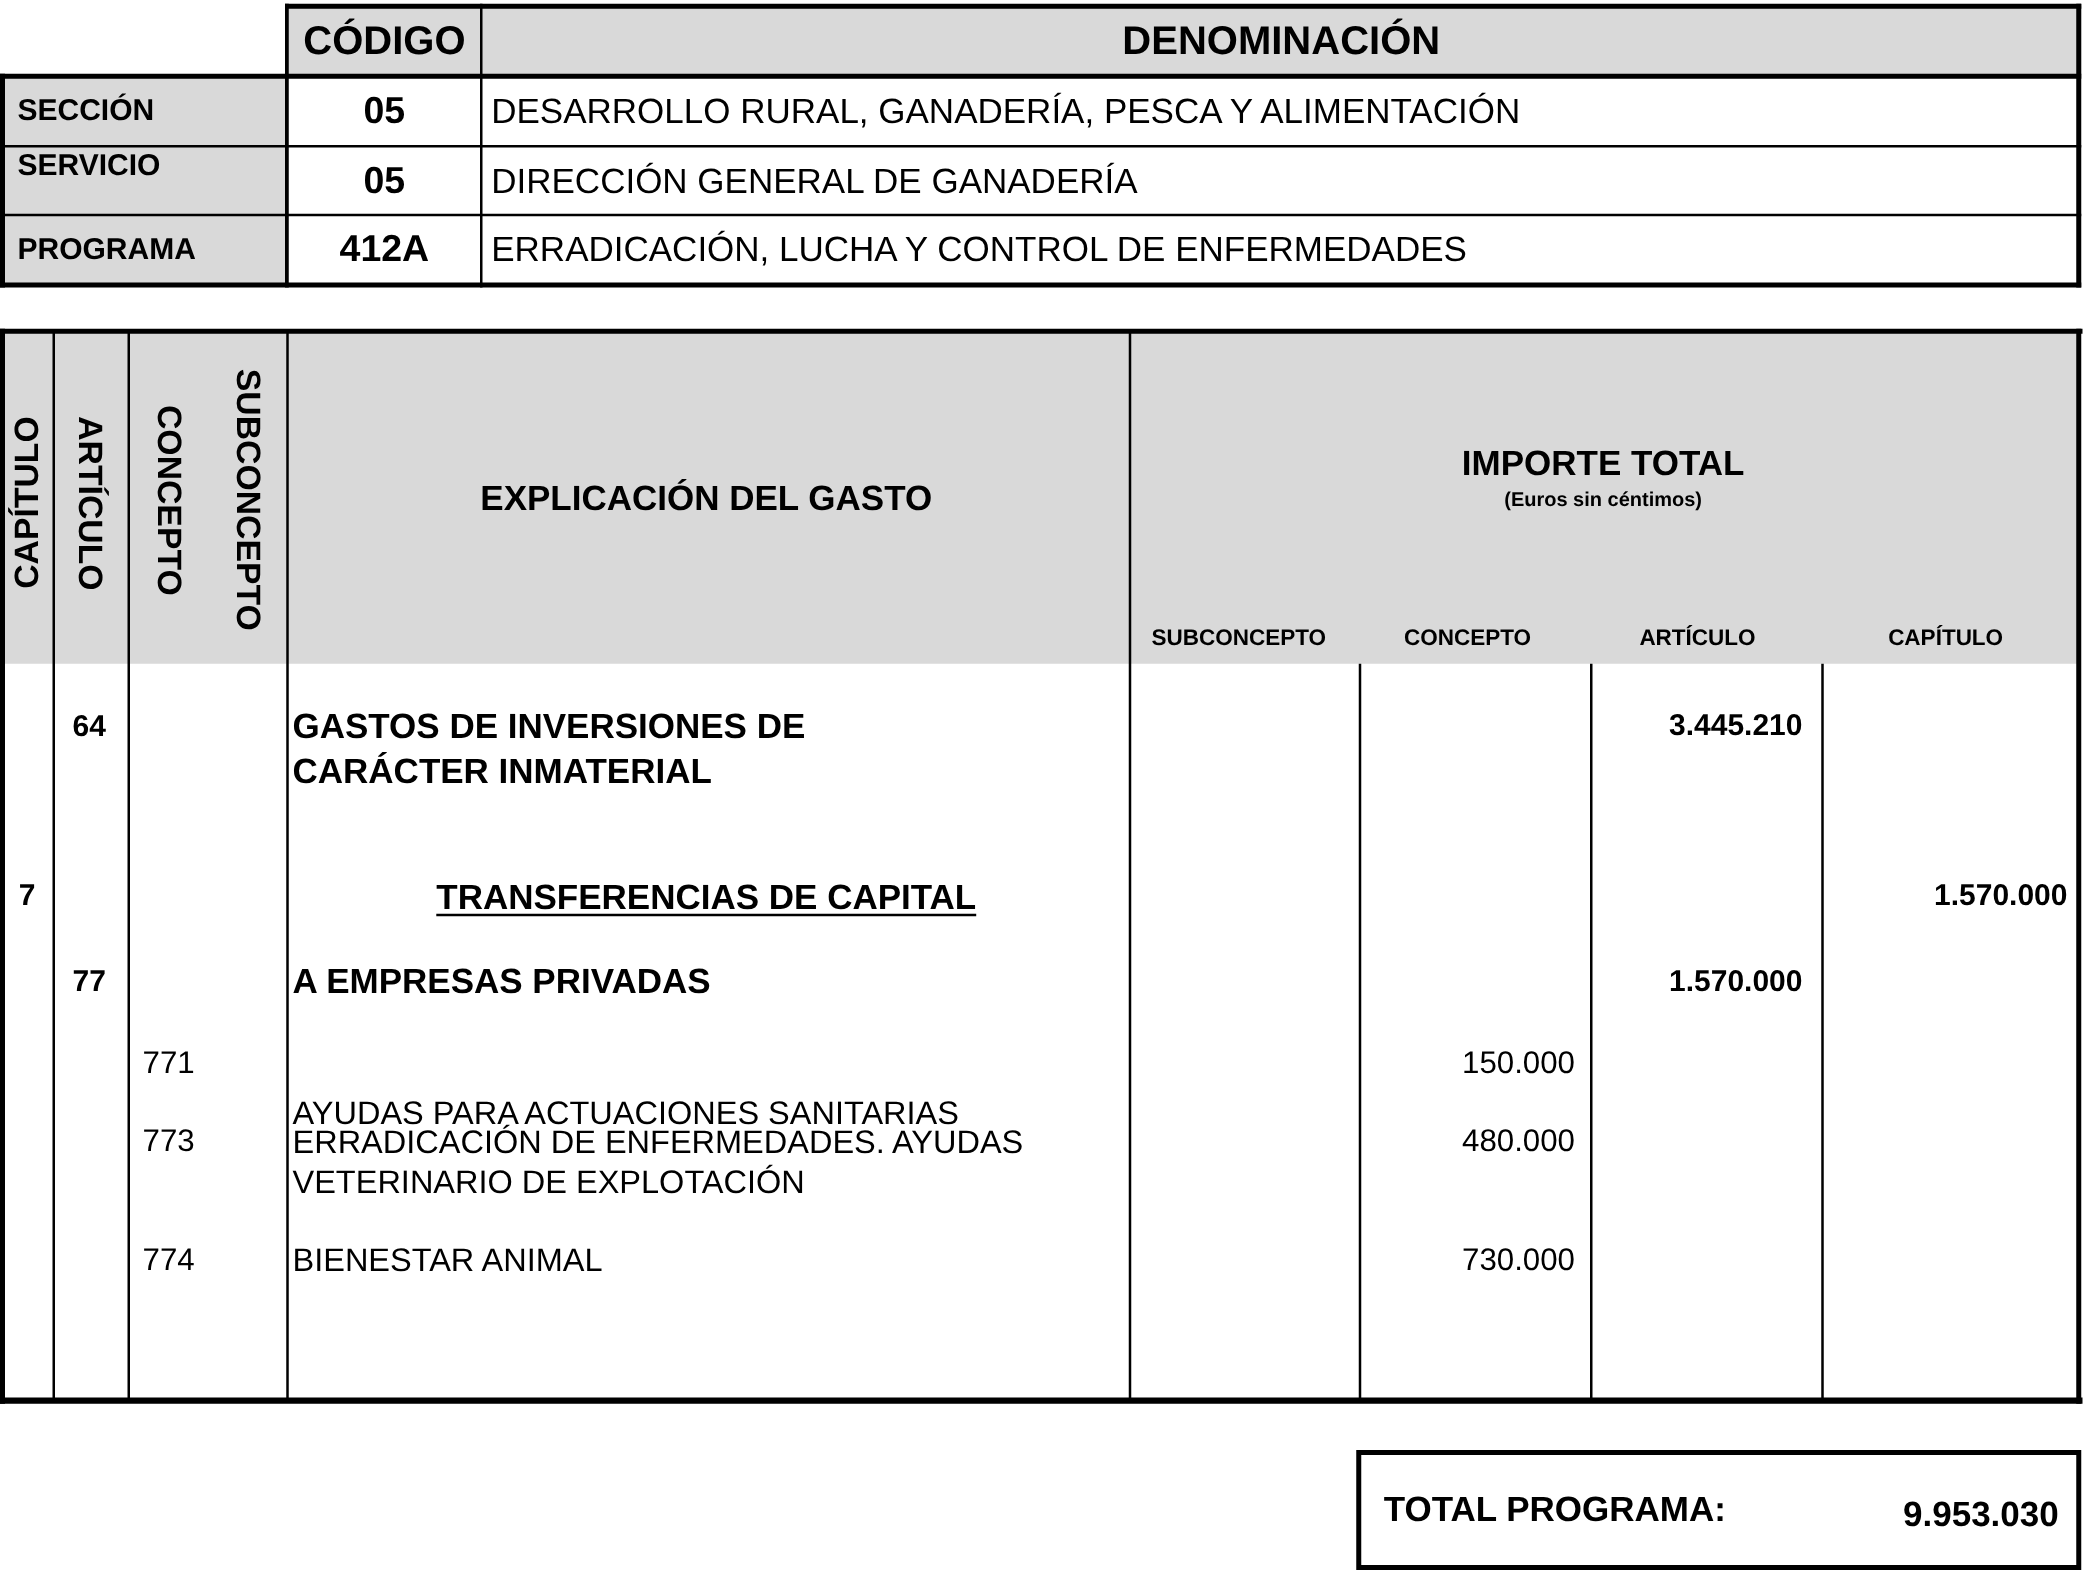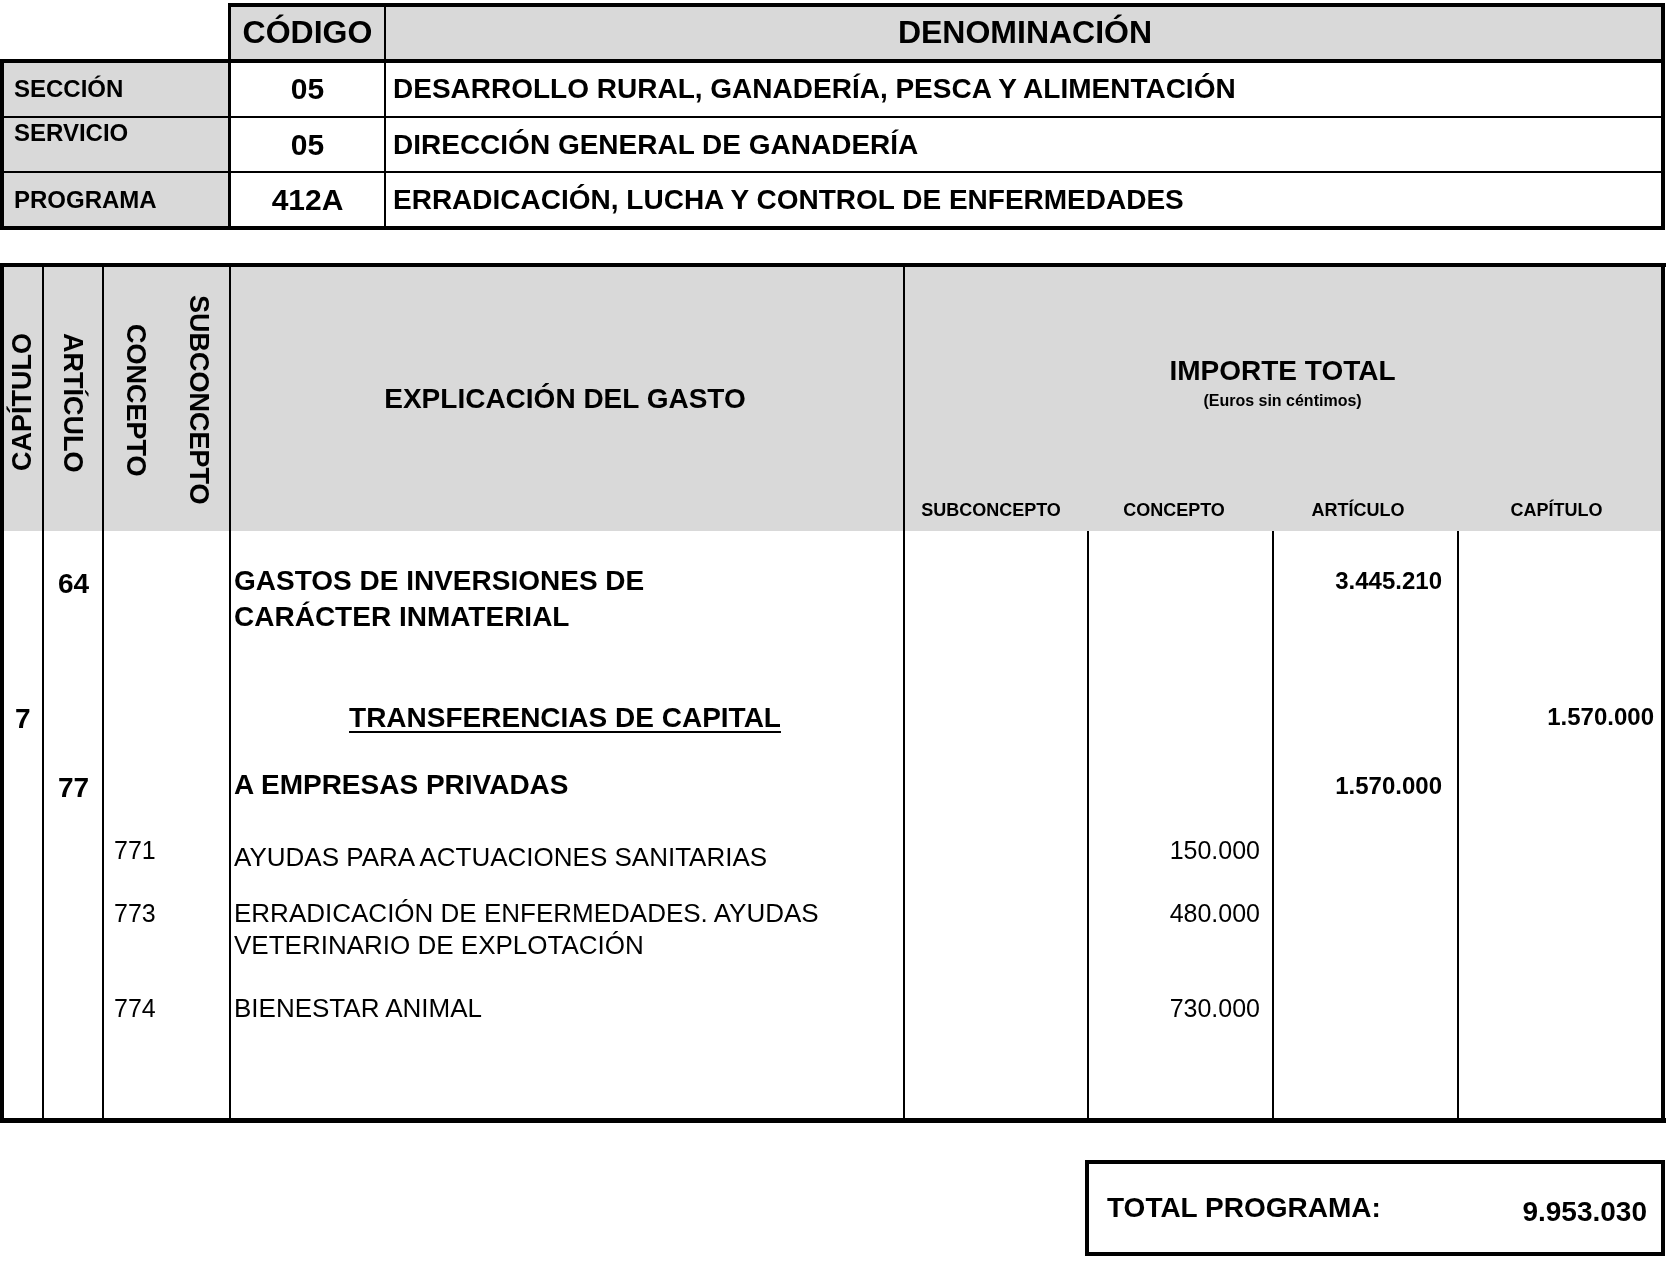--- a/index.html
+++ b/index.html
@@ -6,21 +6,21 @@
   html, body { width: 1670px; height: 1261px; background: #ffffff; overflow: hidden; }
   body { position: relative; font-family: "Liberation Sans", "DejaVu Sans", sans-serif; color: #000; }
 
   .abs { position: absolute; }
   .gray { background: #d9d9d9; }
 
   
   #top-table .cell { position: absolute; display: flex; align-items: center; }
   .top-label { font-weight: bold; font-size: 24px; padding-left: 12px; }
   .top-code { font-weight: bold; font-size: 30px; justify-content: center; }
-  .top-den { font-weight: bold; font-size: 28px; padding-left: 8px; border-radius: 14px; }
+  .top-den { font-weight: normal; font-size: 28px; padding-left: 8px; border-radius: 14px; }
   .top-head { font-weight: bold; font-size: 32px; justify-content: center; }
 
   
   .vline { position: absolute; background: #000; width: 2px; }
   .hline { position: absolute; background: #000; height: 2px; }
 
   .vert-label {
     position: absolute;
     writing-mode: vertical-rl;
     font-weight: bold;
@@ -32,21 +32,21 @@
 
   .hdr-explic { font-weight: bold; font-size: 28px; }
   .hdr-importe { font-weight: bold; font-size: 28px; text-align: center; }
   .hdr-sub { font-size: 16px; font-weight: bold; text-align: center; }
   .hdr-col { font-weight: bold; font-size: 18px; text-align: center; }
 
   .txt-bold { font-weight: bold; font-size: 28px; line-height: 36px; }
   .txt-norm { font-weight: normal; font-size: 26px; line-height: 32px; }
   .num-bold { font-weight: bold; font-size: 24px; text-align: right; }
   .num-norm { font-weight: normal; font-size: 25px; text-align: right; }
-  .code-bold { font-weight: bold; font-size: 28px; text-align: right; }
+  .code-bold { font-weight: bold; font-size: 24px; text-align: right; }
   .code-norm { font-weight: normal; font-size: 25px; }
   .underline { text-decoration: underline; text-decoration-thickness: 2px; text-underline-offset: 4px; }
 
   
   .total-label { font-weight: bold; font-size: 28px; }
   .total-value { font-weight: bold; font-size: 28px; text-align: right; }
 </style>
 </head>
 <body>
 
@@ -106,21 +106,21 @@
 
   <div class="abs code-bold" style="left:15px; top:703px;">7</div>
   <div class="abs txt-bold" style="left:230px; top:700px; width:670px; text-align:center;"><span class="underline">TRANSFERENCIAS DE CAPITAL</span></div>
   <div class="abs num-bold" style="left:1454px; top:703px; width:200px;">1.570.000</div>
 
   <div class="abs code-bold" style="left:58px; top:772px;">77</div>
   <div class="abs txt-bold" style="left:234px; top:767px; width:660px;">A EMPRESAS PRIVADAS</div>
   <div class="abs num-bold" style="left:1270px; top:772px; width:172px;">1.570.000</div>
 
   <div class="abs code-norm" style="left:114px; top:836px;">771</div>
-  <div class="abs txt-norm" style="left:234px; top:841px; width:660px;">AYUDAS PARA ACTUACIONES SANITARIAS</div>
+  <div class="abs txt-norm" style="left:234px; top:874px; width:660px;">AYUDAS PARA ACTUACIONES SANITARIAS</div>
   <div class="abs num-norm" style="left:1086px; top:836px; width:174px;">150.000</div>
 
   <div class="abs code-norm" style="left:114px; top:899px;">773</div>
   <div class="abs txt-norm" style="left:234px; top:897px; width:660px;">ERRADICACIÓN DE ENFERMEDADES. AYUDAS</div>
   <div class="abs txt-norm" style="left:234px; top:929px; width:660px;">VETERINARIO DE EXPLOTACIÓN</div>
   <div class="abs num-norm" style="left:1086px; top:899px; width:174px;">480.000</div>
 
   <div class="abs code-norm" style="left:114px; top:994px;">774</div>
   <div class="abs txt-norm" style="left:234px; top:992px; width:660px;">BIENESTAR ANIMAL</div>
   <div class="abs num-norm" style="left:1086px; top:994px; width:174px;">730.000</div>

